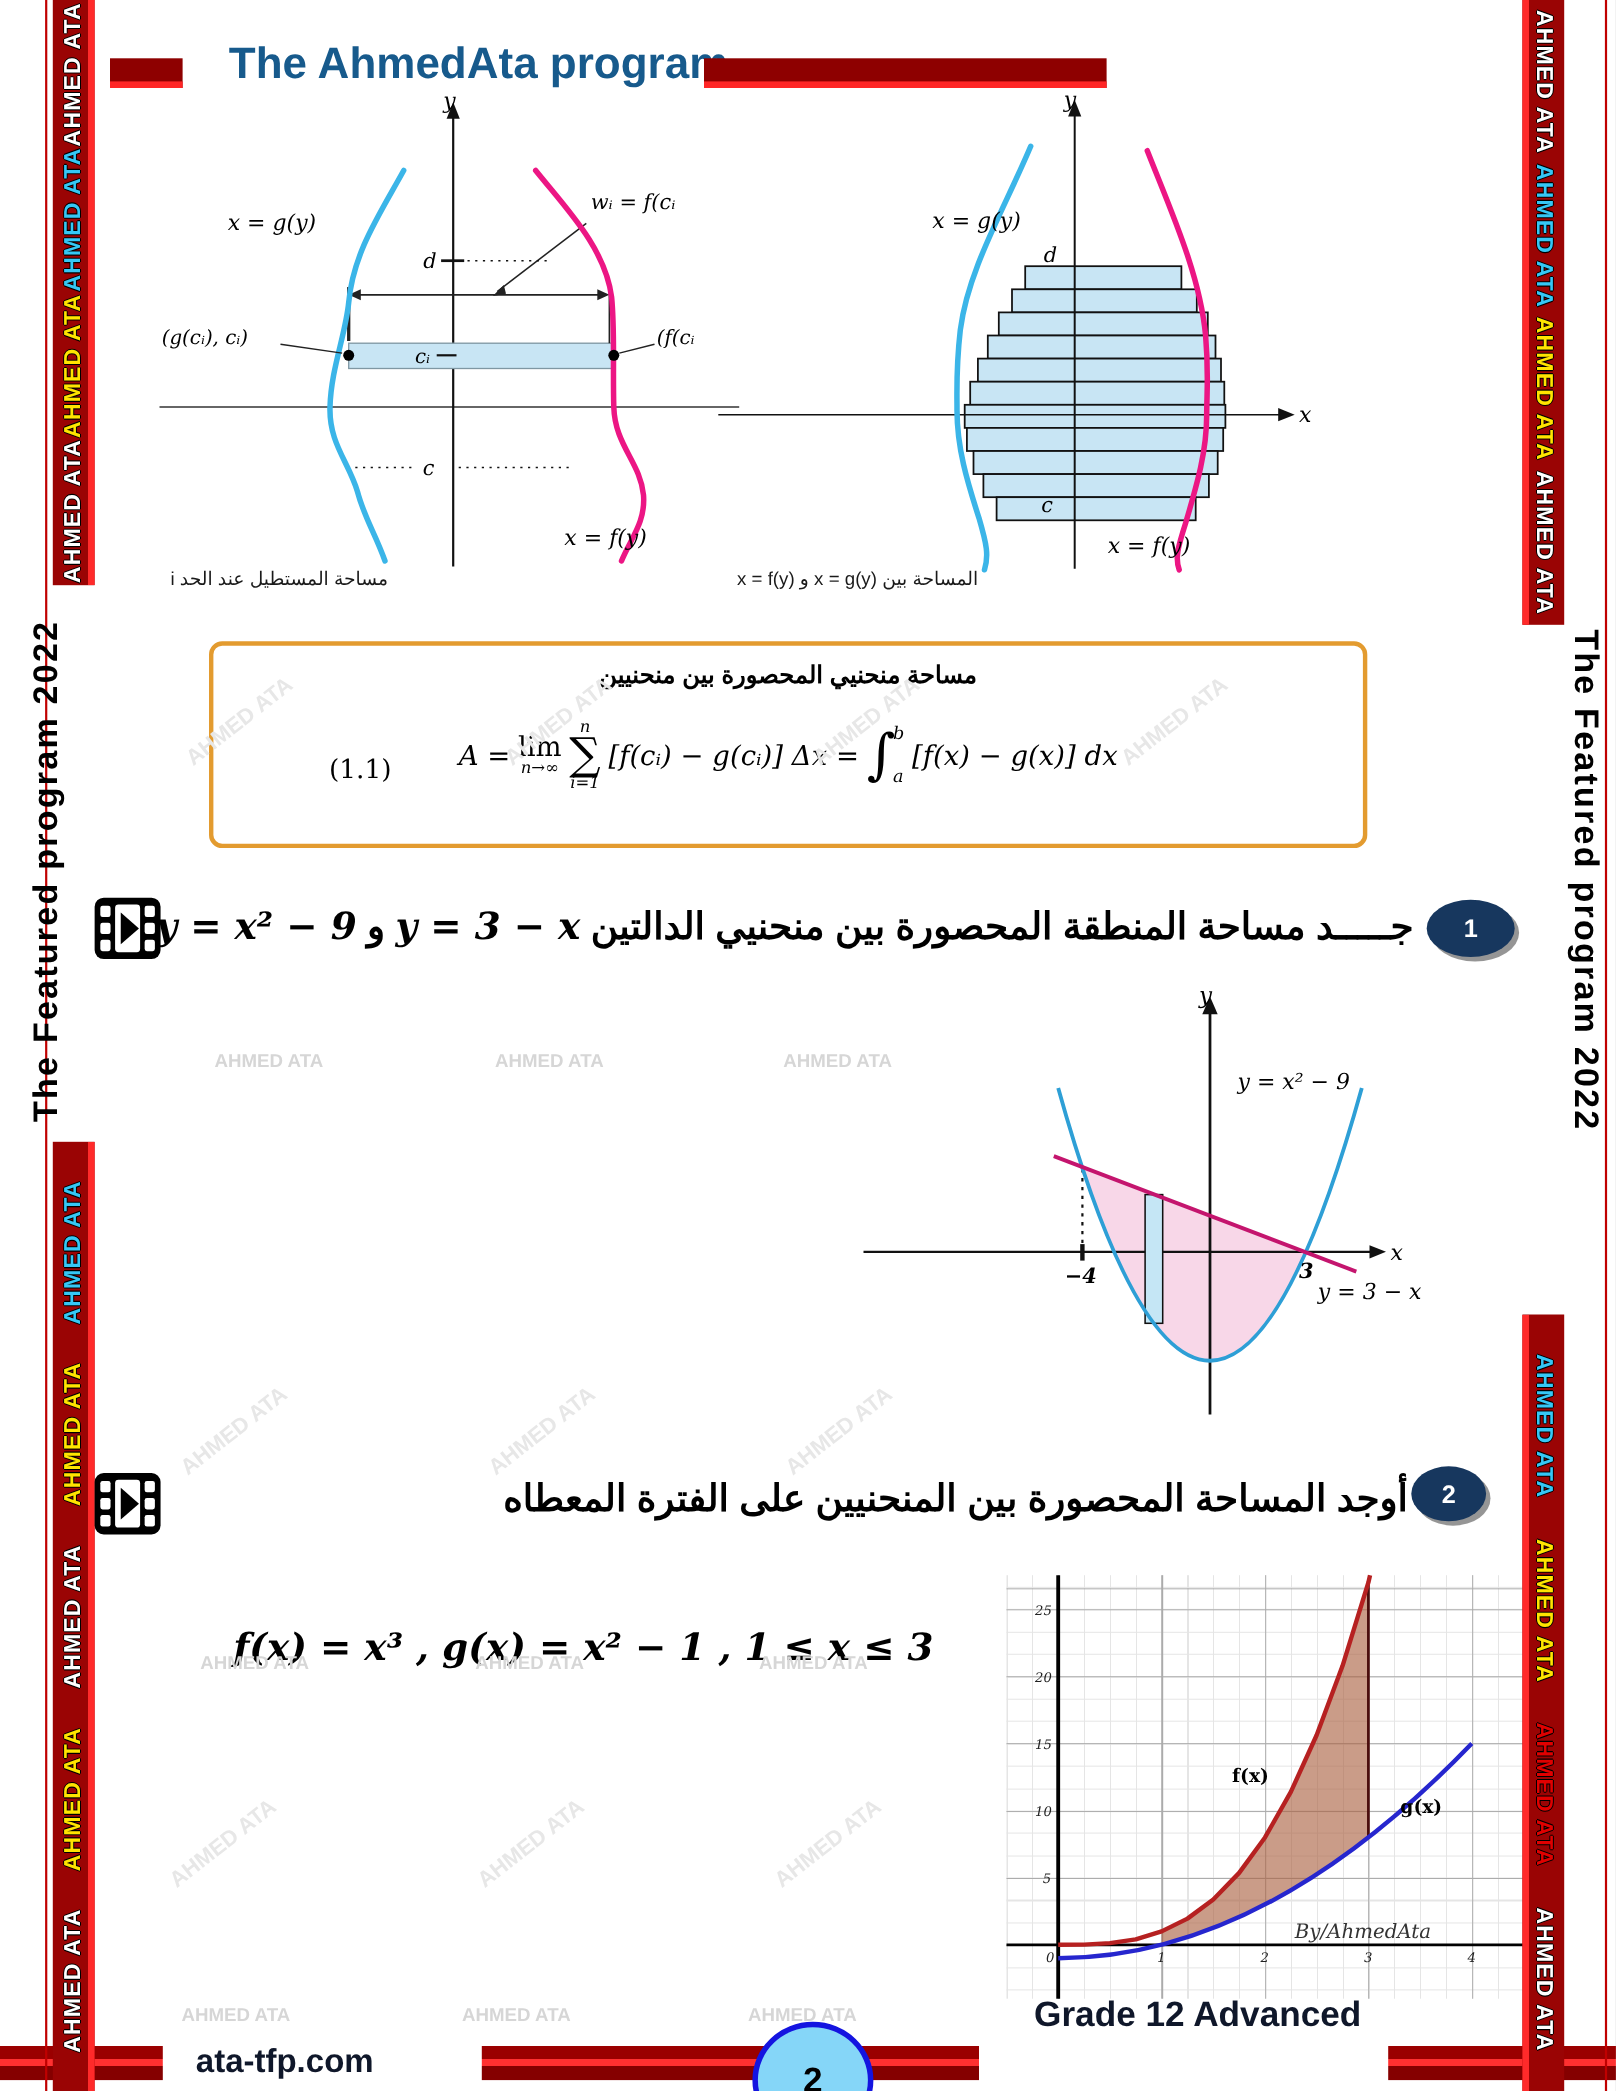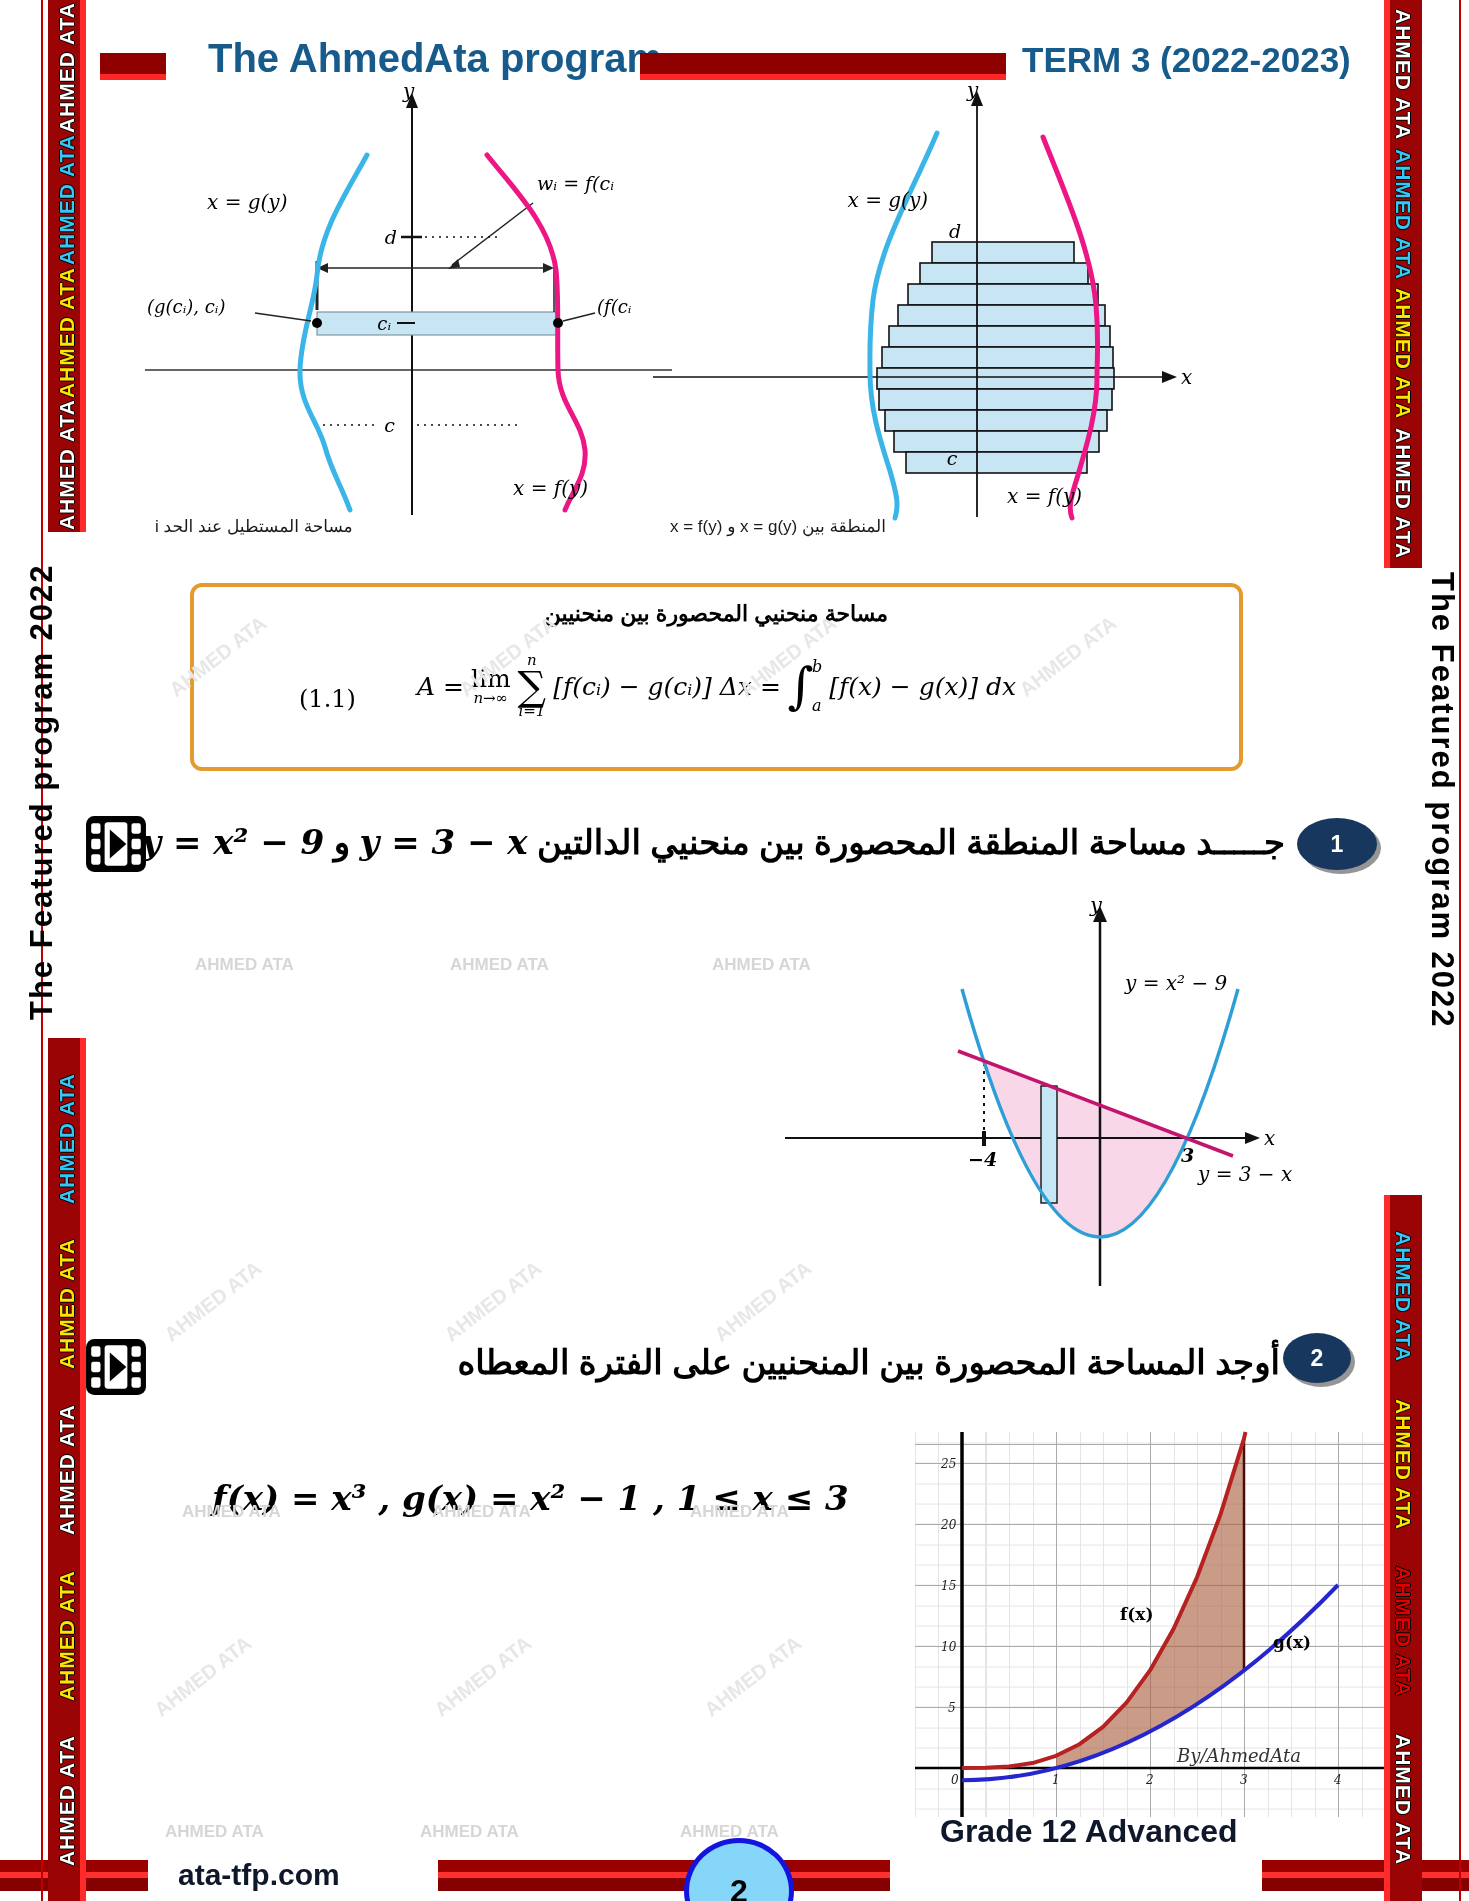--- a/index.html
+++ b/index.html
@@ -95,21 +95,20 @@
     <span class="bandtxt t-cyan">AHMED ATA</span>
     <span class="bandtxt t-yellow">AHMED ATA</span>
     <span class="bandtxt t-red">AHMED ATA</span>
     <span class="bandtxt t-white">AHMED ATA</span>
   </div>
   <div class="sideblack" style="left:1424px;top:572px;height:472px">The Featured program 2022</div>
 
   <div class="hbar" style="left:100px;top:53px;width:66px"></div>
   <div class="htitle" style="left:208px;top:36px;font-size:40px">The AhmedAta program</div>
   <div class="hbar" style="left:640px;top:53px;width:366px"></div>
-  <div class="htitle" style="left:1022px;top:40px;font-size:35px">TERM 3 (2022-2023)</div>
 
   <svg style="left:145px;top:85px" width="530" height="432" viewBox="0 0 530 432">
 
     <line x1="0" y1="285" x2="527" y2="285" stroke="#333" stroke-width="1.5"></line>
     <line x1="267" y1="20" x2="267" y2="430" stroke="#111" stroke-width="2"></line>
     <polygon points="267,8 261,23 273,23" fill="#111"></polygon>
     <text x="258" y="13" font-size="20" class="ser-i">y</text>
 
     <rect x="172" y="227" width="241" height="23" fill="#C8E5F4" stroke="#7F97A3" stroke-width="1.2"></rect>
 
@@ -171,21 +170,21 @@
     <text x="322" y="12" font-size="20" class="ser-i">y</text>
 
     <path d="M292,48 C268,105 235,160 228,215 C224,250 225,268 225,288 C225,322 234,352 245,386 C252,410 254,420 250,433" fill="none" stroke="#3BB5E8" stroke-width="5" stroke-linecap="round"></path>
     <path d="M398,52 C420,108 446,165 451,220 C454,255 452,272 452,292 C452,326 443,356 433,390 C426,412 423,422 427,433" fill="none" stroke="#EC1684" stroke-width="5" stroke-linecap="round"></path>
 
     <text x="310" y="153" font-size="19" class="ser-i" text-anchor="middle">d</text>
     <text x="307" y="380" font-size="19" class="ser-i" text-anchor="middle">c</text>
     <text x="283" y="122" font-size="20" class="ser-i" text-anchor="end">x = g(y)</text>
     <text x="362" y="418" font-size="20" class="ser-i">x = f(y)</text>
   </svg>
-  <div class="cap" style="left:670px;top:516px;width:345px">المنطقة بين x = g(y) و x = f(y)</div>
+  <div class="cap" style="left:670px;top:516px;width:345px">المساحة بين x = g(y) و x = f(y)</div>
 
   <div class="formulabox" style="left:190px;top:583px;width:1045px;height:180px">
     <div class="fb-title">مساحة منحنيي المحصورة بين منحنيين</div>
     <div class="fb-eqno">(1.1)</div>
     <div class="fb-row">
       <span>A =</span>
       <span class="fstack">
         <span class="roman">lim</span>
         <span class="sm">n→∞</span>
       </span>

